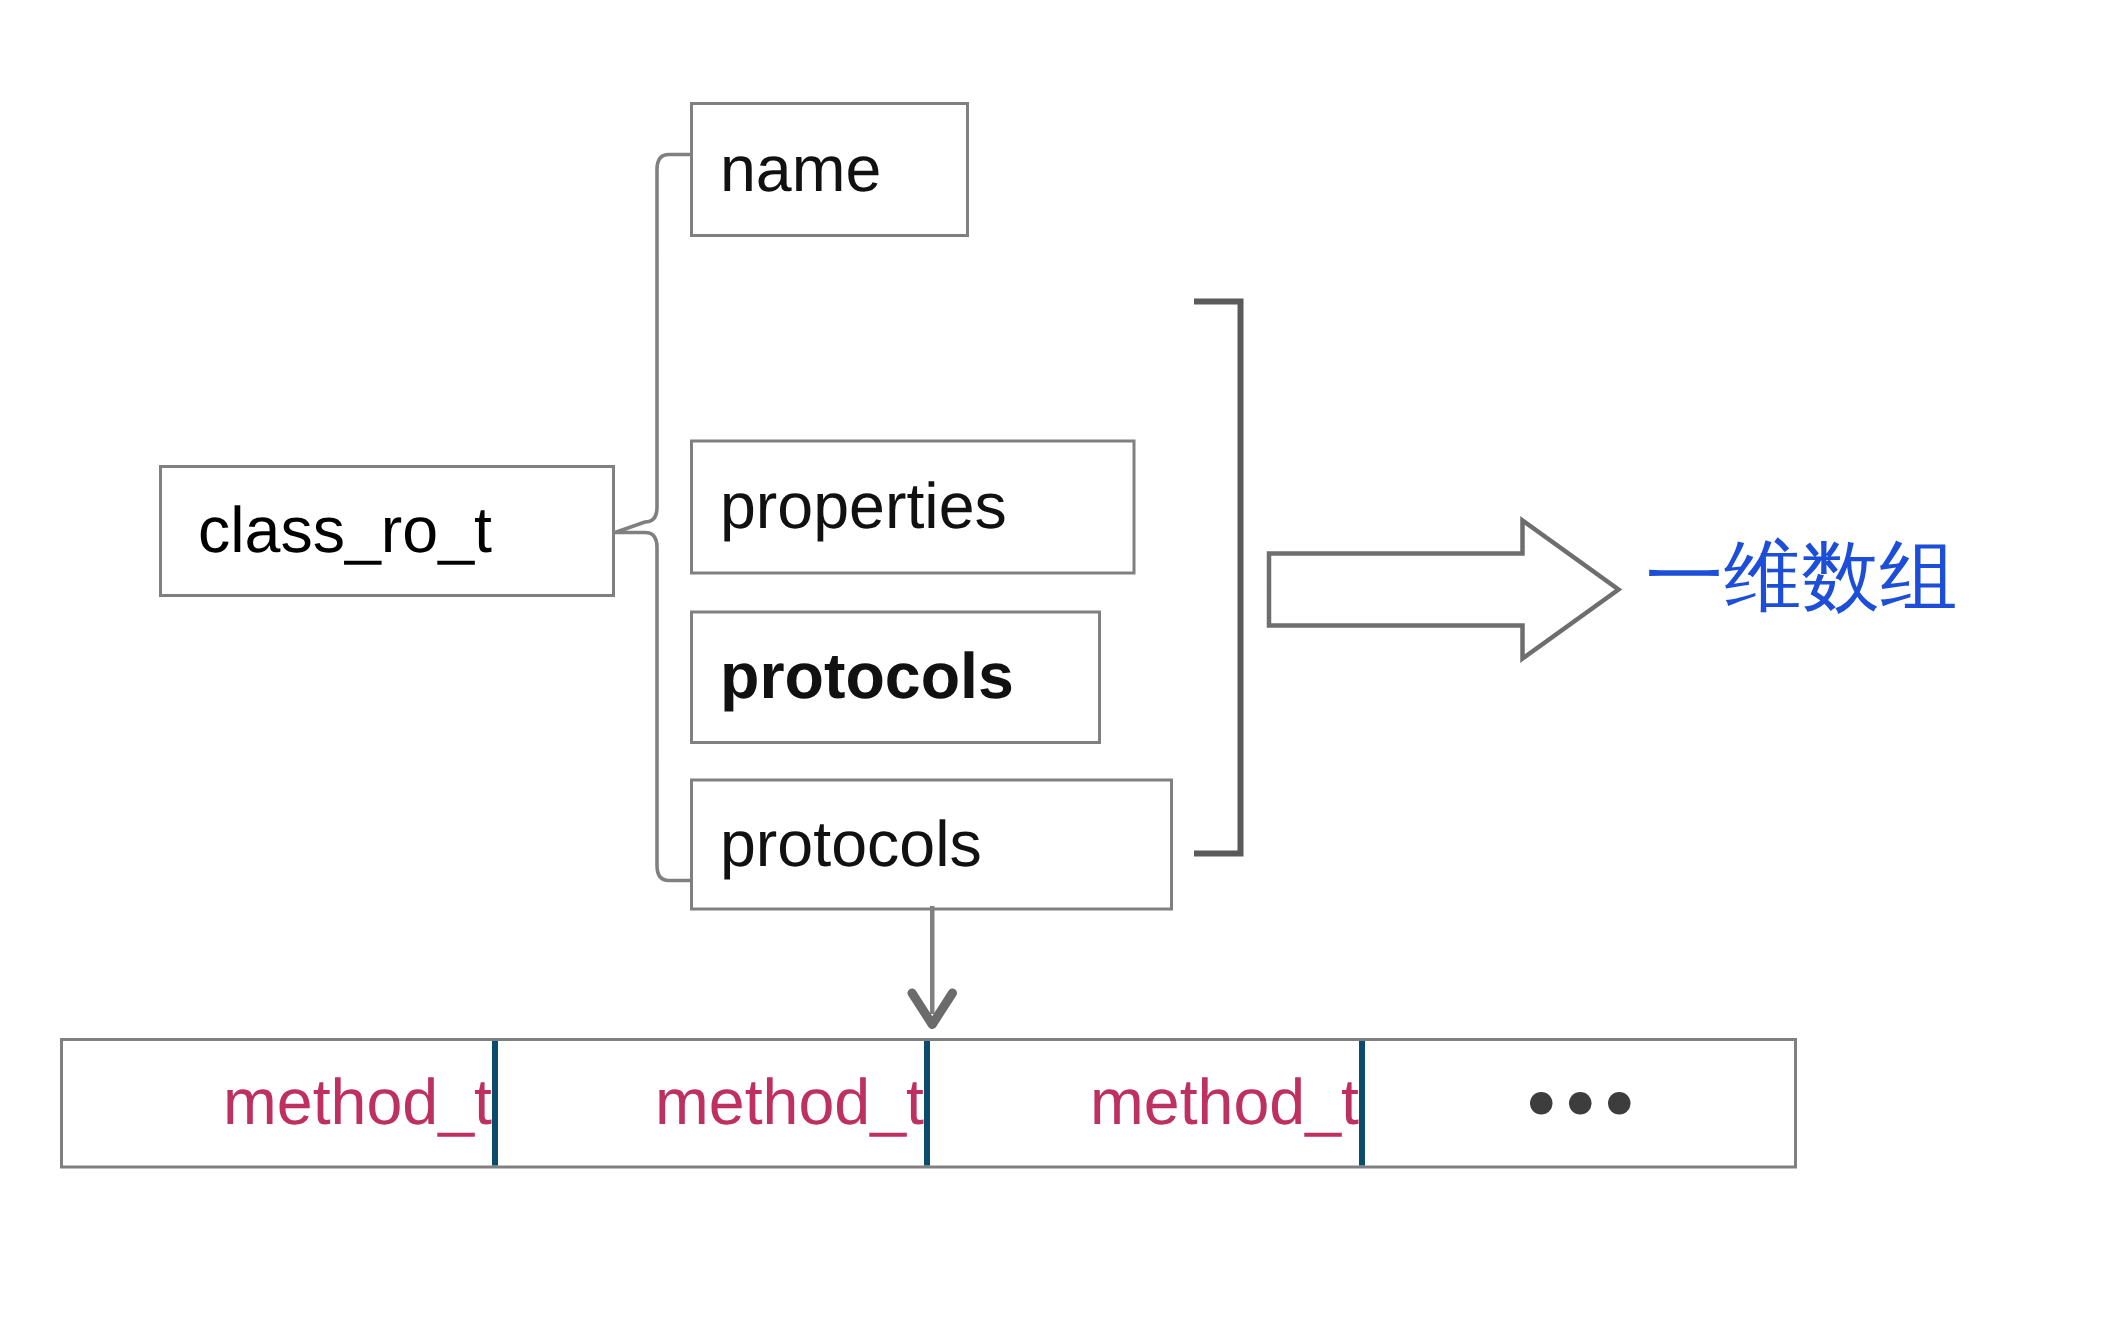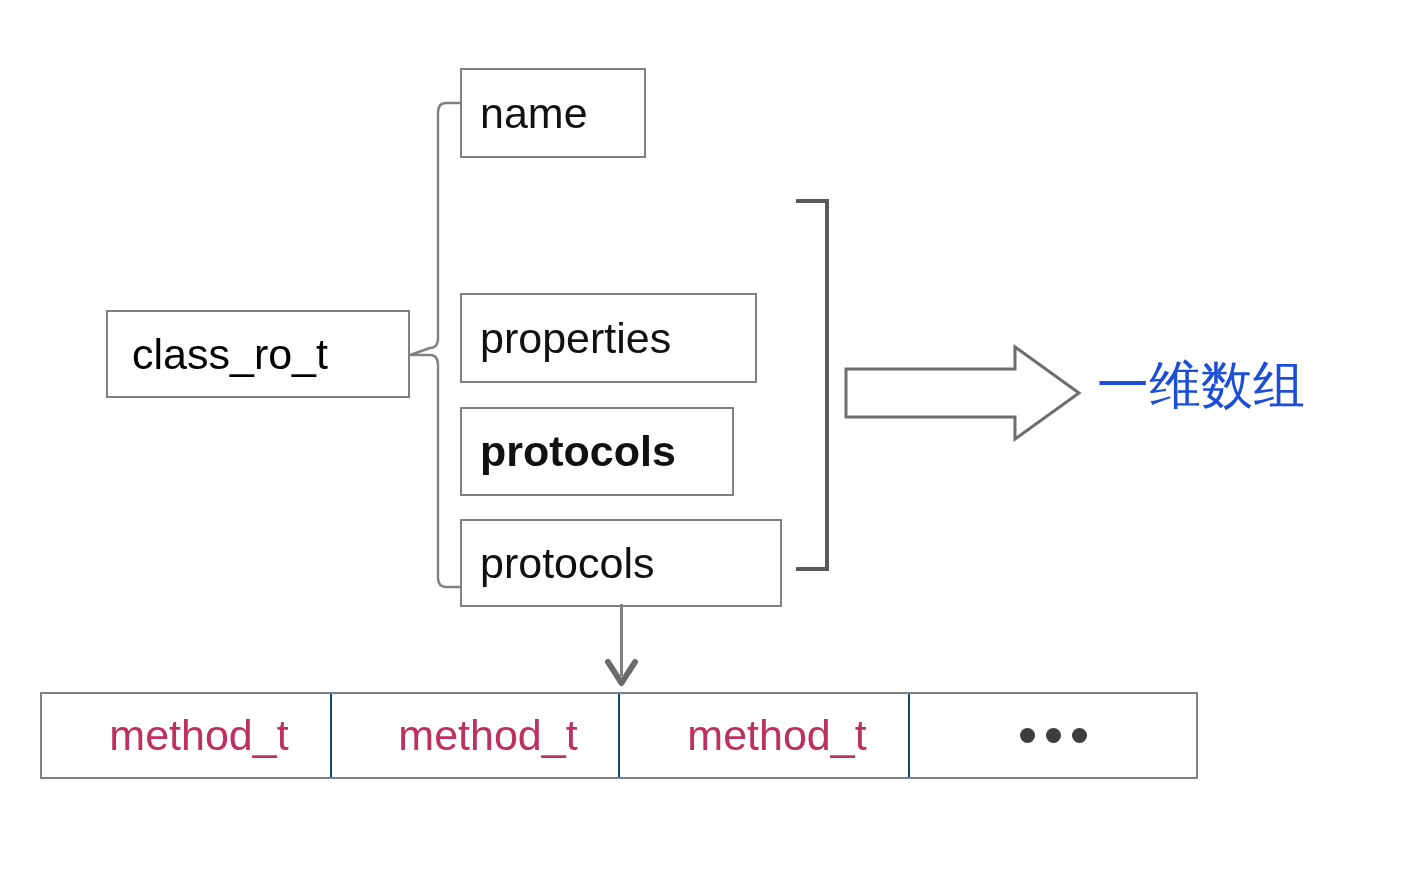--- a/index.html
+++ b/index.html
@@ -116,24 +116,24 @@
     top: 692px;
     width: 1158px;
     height: 87px;
     box-sizing: border-box;
     border: 2px solid #808080;
     background: #ffffff;
     display: flex;
   }
   .method-cell {
     box-sizing: border-box;
-    border-right: 2px solid #0c4a6e;
+    border-right: 4px solid #0c4a6e;
     display: flex;
     align-items: center;
-    justify-content: center;
+    justify-content: flex-end;
     padding-left: 26px;
     white-space: nowrap;
   }
   .method-cell:last-child {
     border-right: none;
     justify-content: center;
     padding-left: 0;
   }
   .method-cell span.cell-text {
     font-size: 43px;

